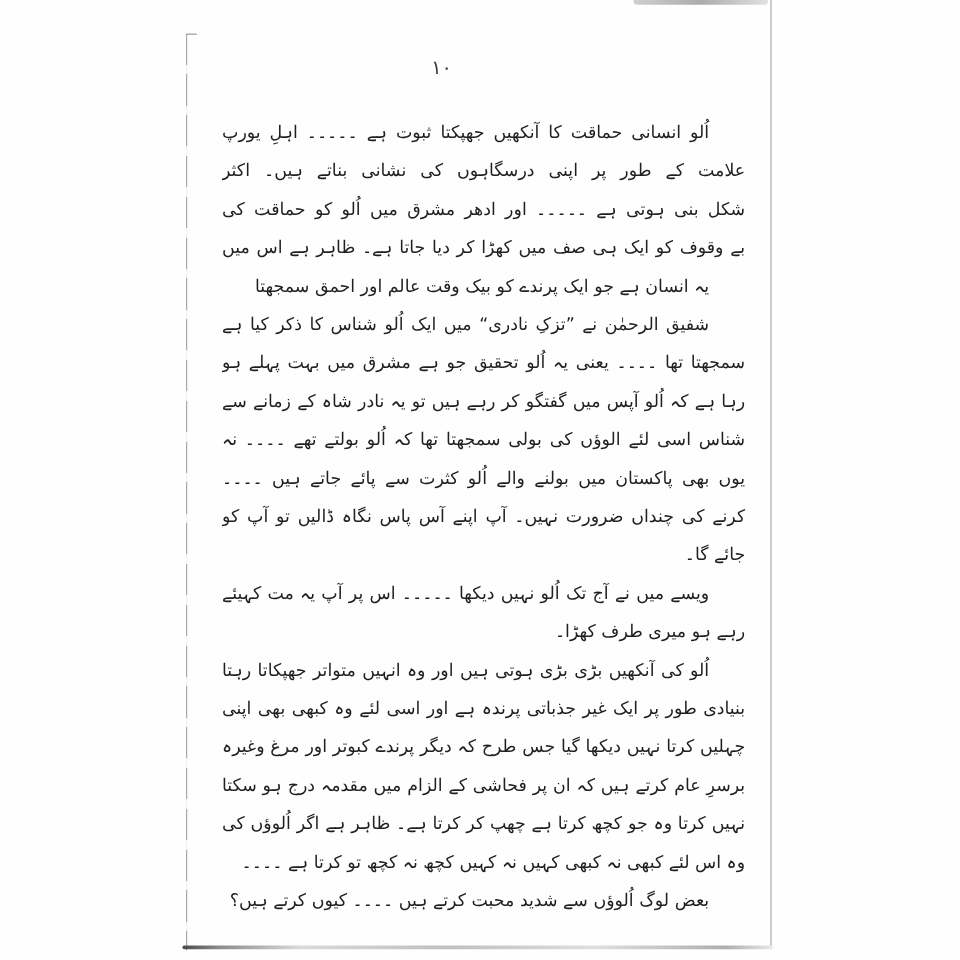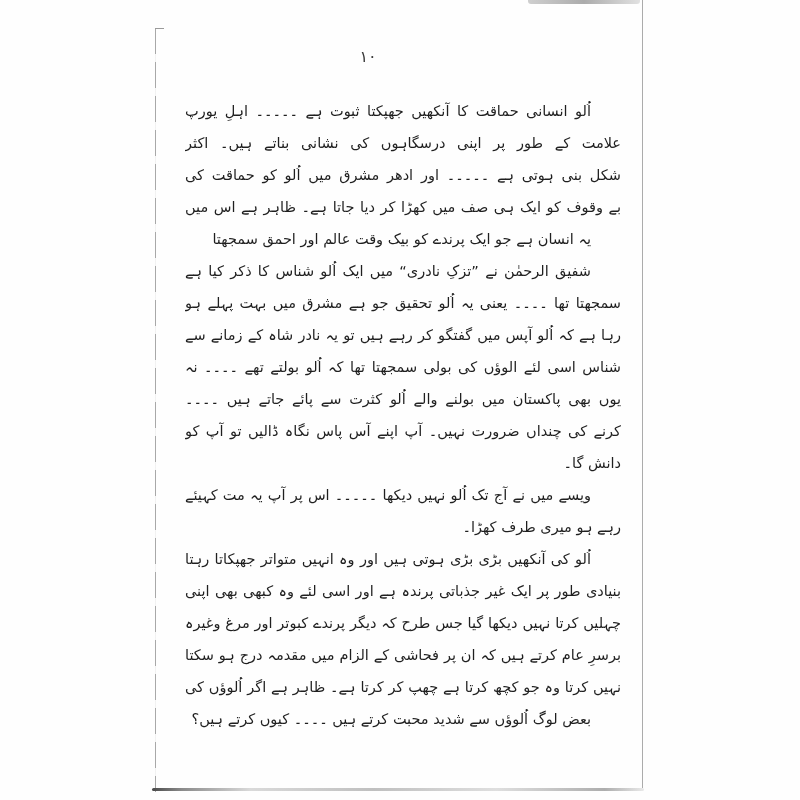--- a/index.html
+++ b/index.html
@@ -90,23 +90,24 @@
       <div class="line fill">علامت کے طور پر اپنی درسگاہوں کی نشانی بناتے ہیں۔ اکثر یونیورسٹیوں کے لیٹر پیڈ پر اُلو کی</div>
       <div class="line fill">شکل بنی ہوتی ہے ۔۔۔۔۔ اور ادھر مشرق میں اُلو کو حماقت کی علامت سمجھا جاتا ہے اور اُلو اور</div>
       <div class="line fill">بے وقوف کو ایک ہی صف میں کھڑا کر دیا جاتا ہے۔ ظاہر ہے اس میں اُلو کا کوئی قصور نہیں۔</div>
       <div class="line indent">یہ انسان ہے جو ایک پرندے کو بیک وقت عالم اور احمق سمجھتا ہے۔</div>
       <div class="line indent fill">شفیق الرحمٰن نے ”تزکِ نادری“ میں ایک اُلو شناس کا ذکر کیا ہے جو اُلوؤں کی بولی</div>
       <div class="line fill">سمجھتا تھا ۔۔۔۔ یعنی یہ اُلو تحقیق جو ہے مشرق میں بہت پہلے ہو چکی ہے اور یہ جو اب کہا جا</div>
       <div class="line fill">رہا ہے کہ اُلو آپس میں گفتگو کر رہے ہیں تو یہ نادر شاہ کے زمانے سے چلا آ رہا ہے ظاہر ہے اُلو</div>
       <div class="line fill">شناس اسی لئے الوؤں کی بولی سمجھتا تھا کہ اُلو بولتے تھے ۔۔۔۔ نہ بولتے تو بھلا کیا خاک سمجھتا ۔۔۔</div>
       <div class="line fill">یوں بھی پاکستان میں بولنے والے اُلو کثرت سے پائے جاتے ہیں ۔۔۔۔ مثالیں دے کر واضح</div>
       <div class="line fill">کرنے کی چنداں ضرورت نہیں۔ آپ اپنے آس پاس نگاہ ڈالیں تو آپ کو منہ بولتا ثبوت مل</div>
-      <div class="line">دانش گا۔</div>
+      <div class="line">جائے گا۔</div>
       <div class="line indent fill">ویسے میں نے آج تک اُلو نہیں دیکھا ۔۔۔۔۔ اس پر آپ یہ مت کہیئے گا کہ نیچے کیا دیکھ</div>
       <div class="line">رہے ہو میری طرف کھڑا۔</div>
       <div class="line indent fill">اُلو کی آنکھیں بڑی بڑی ہوتی ہیں اور وہ انہیں متواتر جھپکاتا رہتا ہے ۔۔۔۔۔ اُلو</div>
       <div class="line fill">بنیادی طور پر ایک غیر جذباتی پرندہ ہے اور اسی لئے وہ کبھی بھی اپنی مادہ کے ساتھ</div>
       <div class="line fill">چہلیں کرتا نہیں دیکھا گیا جس طرح کہ دیگر پرندے کبوتر اور مرغ وغیرہ کرتے ہیں اور یوں</div>
       <div class="line fill">برسرِ عام کرتے ہیں کہ ان پر فحاشی کے الزام میں مقدمہ درج ہو سکتا ہے ۔۔۔۔۔ اُلو ایسا</div>
       <div class="line fill">نہیں کرتا وہ جو کچھ کرتا ہے چھپ کر کرتا ہے۔ ظاہر ہے اگر اُلوؤں کی نسل جاری ہے تو</div>
+      <div class="line">وہ اس لئے کبھی نہ کبھی کہیں نہ کہیں کچھ نہ کچھ تو کرتا ہے ۔۔۔۔</div>
       <div class="line indent">بعض لوگ اُلوؤں سے شدید محبت کرتے ہیں ۔۔۔۔ کیوں کرتے ہیں؟ اس لئے کہ وہ</div>
     </div>
 </div>
 
 </body></html>

